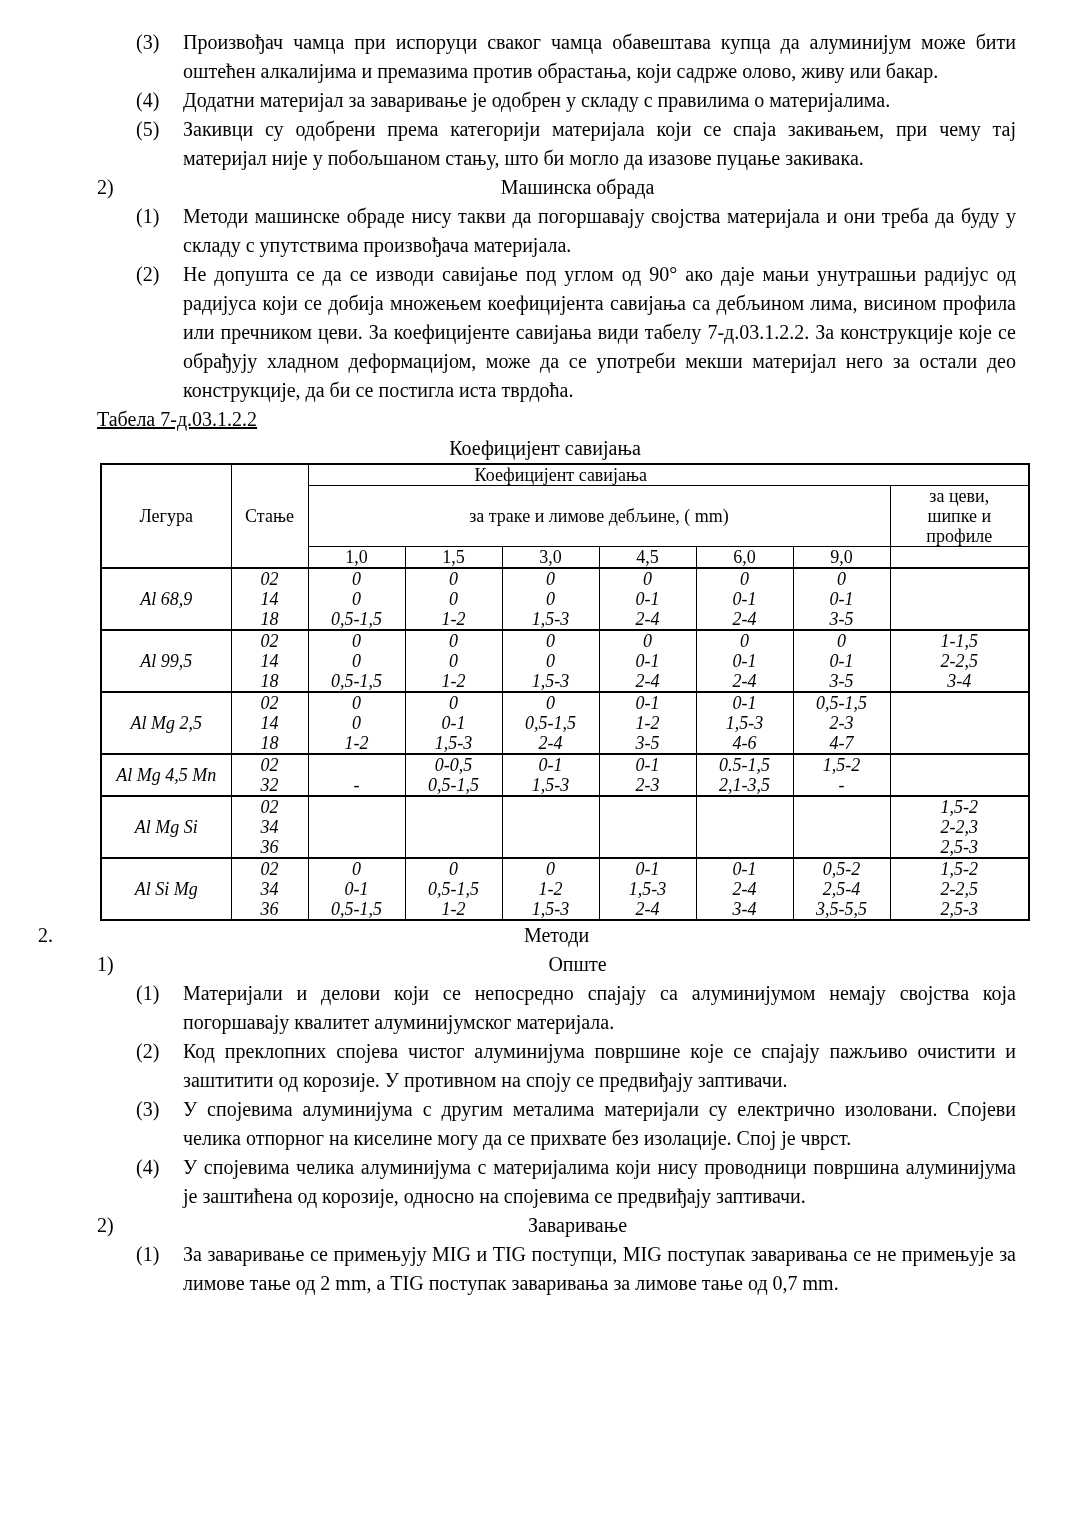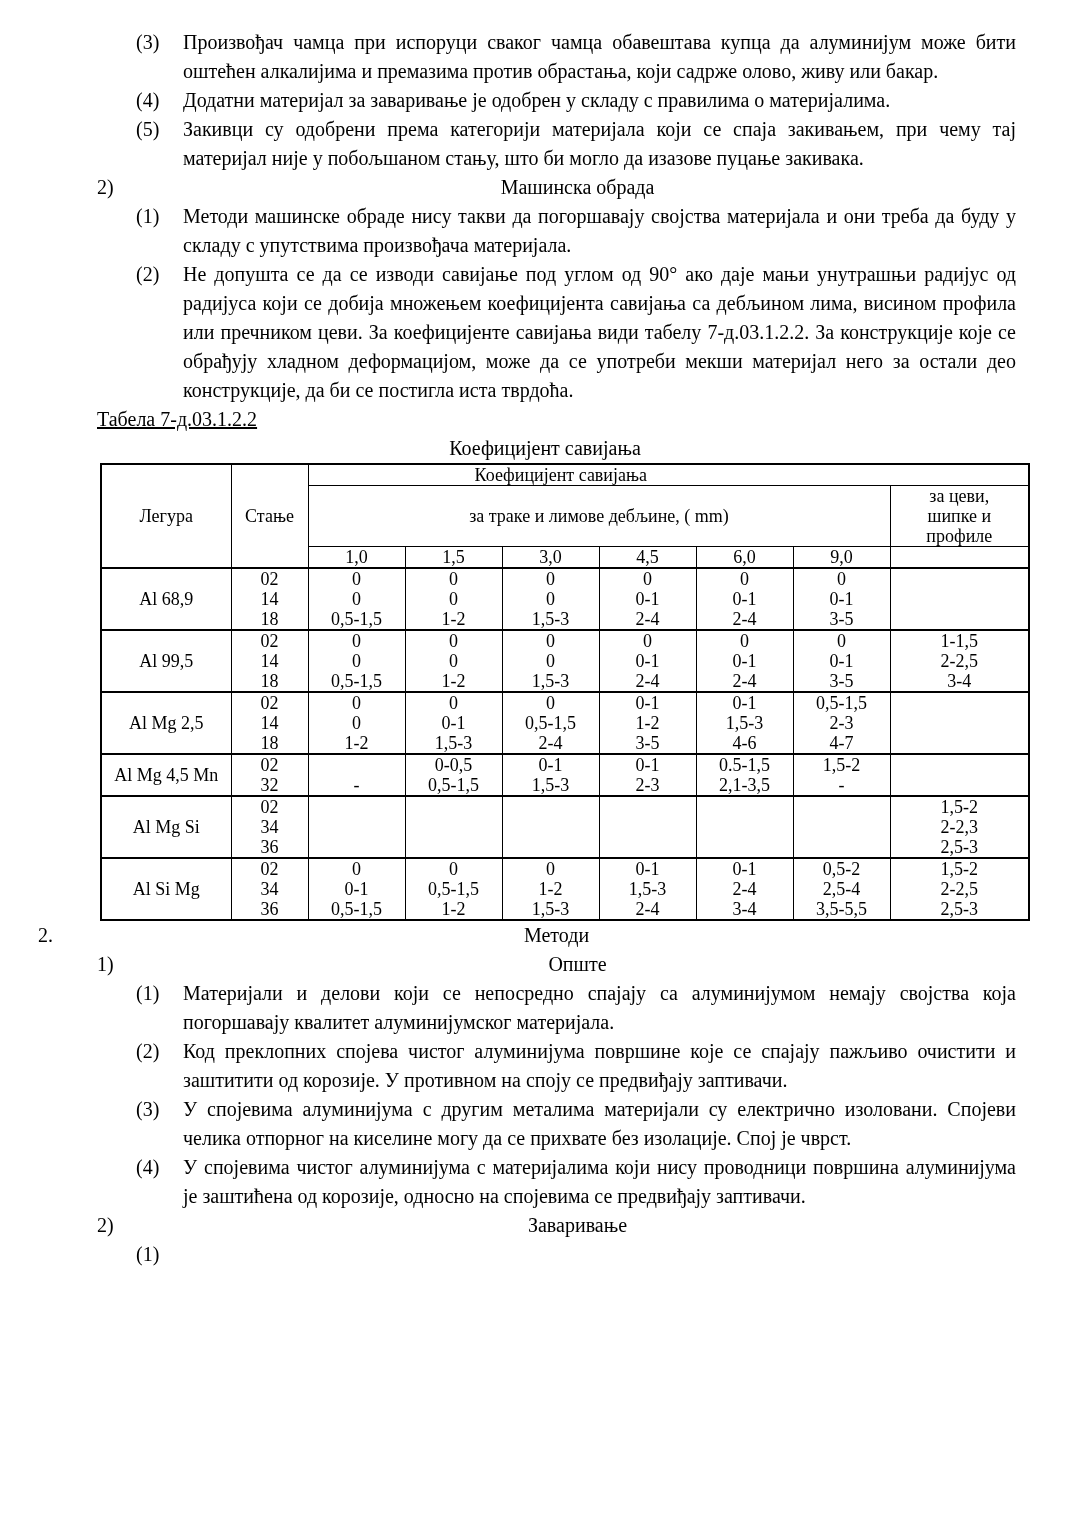--- a/index.html
+++ b/index.html
@@ -46,21 +46,21 @@
   table.coef td {
     border: 1px solid #000;
     text-align: center;
     vertical-align: middle;
     padding: 0;
     line-height: 20px;
   }
   table.coef .h1cell { padding-right: 215px; line-height: 20px; }
   table.coef .tubes-head div { max-width: 80px; margin: 0 auto; font-family: Liberation Serif, serif; }
   table.coef thead tr.bhead td { border-bottom-width: 2px; }
-  table.coef tbody tr td { border-top-width: 2px; border-bottom-width: 2px; }
+  table.coef tbody tr td { border-top-width: 2px; border-bottom-width: 2px; font-style: italic; }
   .vl { height: 20px; line-height: 20px; }
 </style>
 </head>
 <body>
 
 <div class="doc">
 
   <div class="item l3">
     <span class="marker">(3)</span>
     <div class="text">Произвођач чамца при испоруци сваког чамца обавештава купца да алуминијум може бити оштећен алкалијима и премазима против обрастања, који садрже олово, живу или бакар.</div>
@@ -394,24 +394,25 @@
   <div class="item l3">
     <span class="marker">(2)</span>
     <div class="text">Код преклопних спојева чистог алуминијума површине које се спајају пажљиво очистити и заштитити од корозије. У противном на споју се предвиђају заптивачи.</div>
   </div>
   <div class="item l3">
     <span class="marker">(3)</span>
     <div class="text">У спојевима алуминијума с другим металима материјали су електрично изоловани. Спојеви челика отпорног на киселине могу да се прихвате без изолације. Спој је чврст.</div>
   </div>
   <div class="item l3">
     <span class="marker">(4)</span>
-    <div class="text">У спојевима чистог алуминијума с материјалима који нису проводници површина алуминијума је заштићена од корозије, односно на спојевима се предвиђају заптивачи.</div>
+    <div class="text">У спојевима челика алуминијума с материјалима који нису проводници површина алуминијума је заштићена од корозије, односно на спојевима се предвиђају заптивачи.</div>
   </div>
 
   <div class="item l2">
     <span class="marker">2)</span>
     <div class="text noj">Заваривање</div>
   </div>
   <div class="item l3">
     <span class="marker">(1)</span>
+    <div class="text">За заваривање се примењују MIG и TIG поступци, MIG поступак заваривања се не примењује за лимове тање од 2 mm, а TIG поступак заваривања за лимове тање од 0,7 mm.</div>
   </div>
 
 </div>
 
 </body></html>

